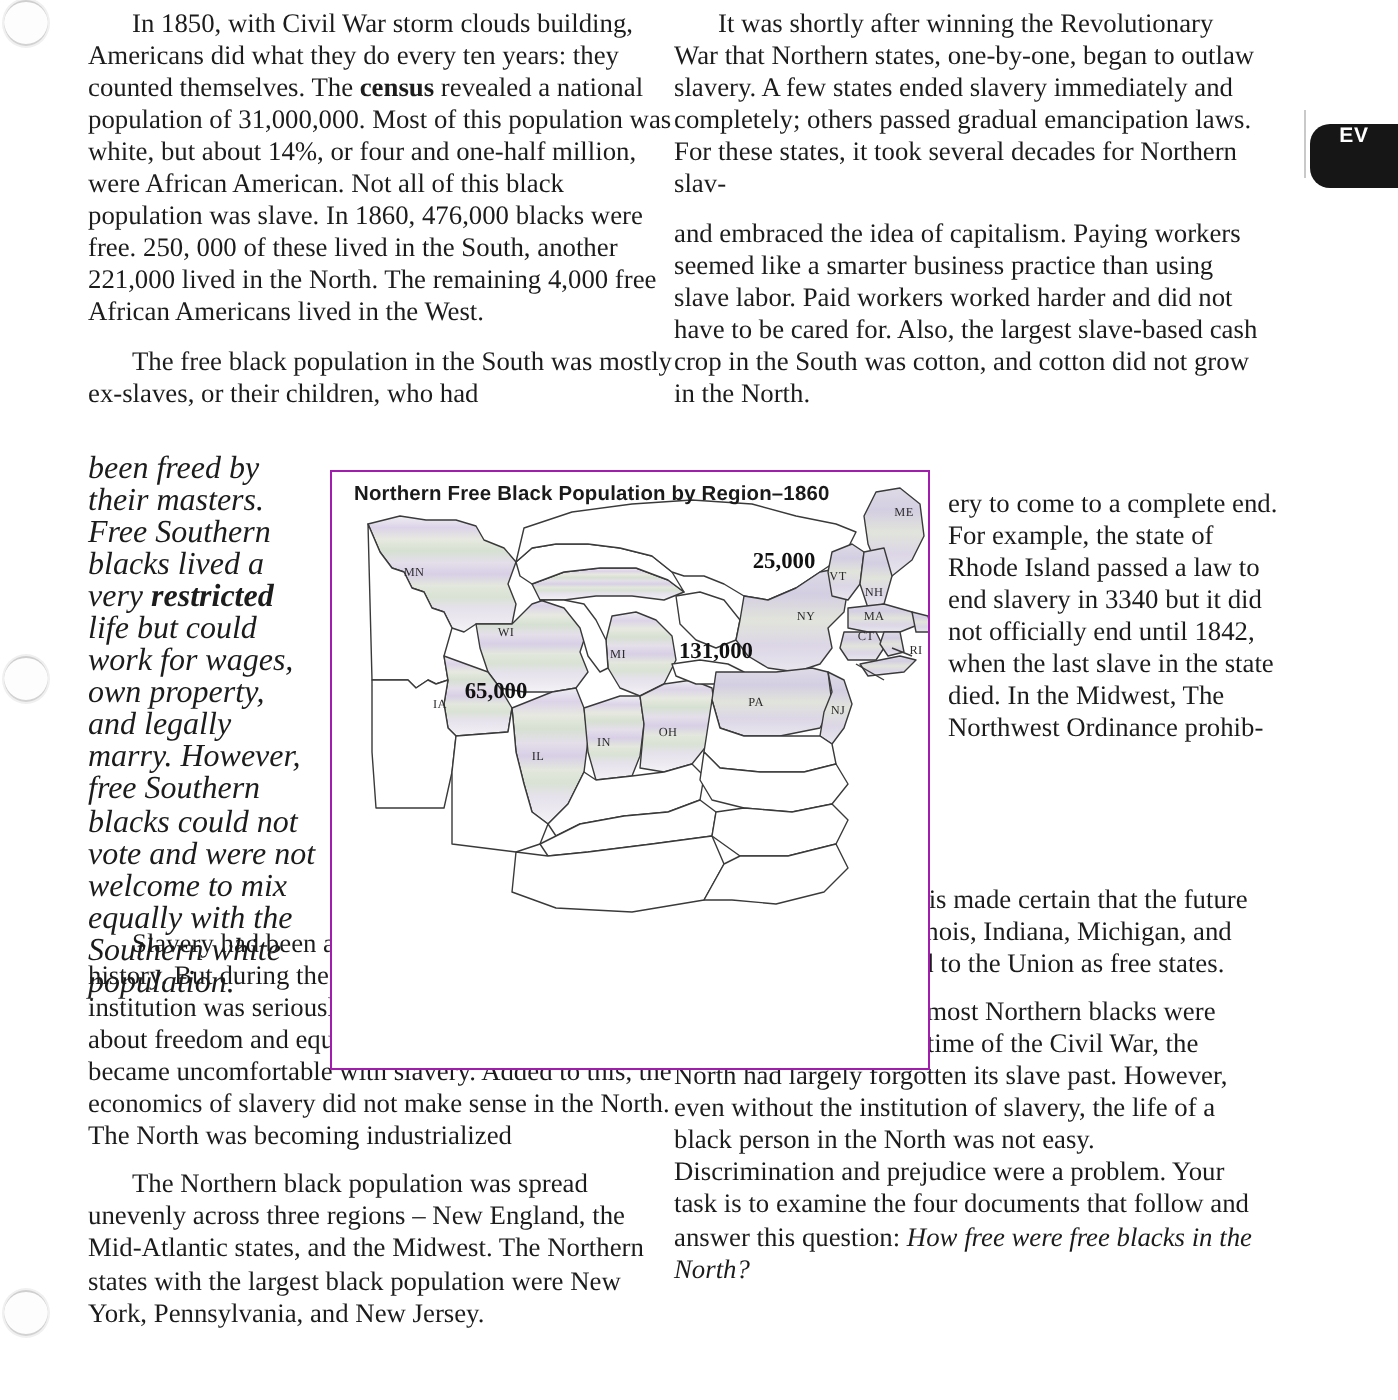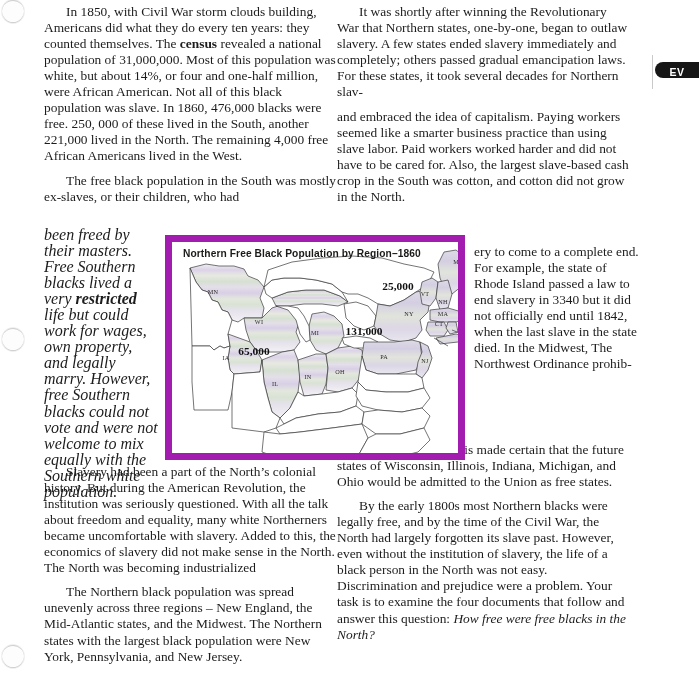--- a/index.html
+++ b/index.html
@@ -62,23 +62,23 @@
   .para.no-indent { text-indent: 0; }
   .para b { font-weight: bold; }
   .para i { font-style: italic; }
 
   
   #figure {
     position: absolute;
     left: 165px;
     top: 235px;
     width: 300px;
-    height: 225px;
+    height: 300px;
     background: #ffffff;
-    border: 7px solid #a21caf;
+    border: 1px solid #a21caf;
     box-sizing: border-box;
     overflow: hidden;
     z-index: 5;
   }
   #fig-title {
     position: absolute;
     left: 11px;
     top: 6px;
     font-family: "Liberation Sans", "DejaVu Sans", sans-serif;
     font-weight: bold;
@@ -124,25 +124,25 @@
     font-size: 13.4px;
     line-height: 16.05px;
   }
 
   
   #ev-tab {
     position: absolute;
     right: 0px;
     top: 62px;
     width: 44px;
-    height: 16px;
+    height: 32px;
     background: #161616;
     border-radius: 10px 0 0 10px;
     display: flex;
-    align-items: flex-end;
+    align-items: flex-start;
     justify-content: center;
     z-index: 20;
   }
   #ev-tab span {
     font-family: "Liberation Sans", "DejaVu Sans", sans-serif;
     font-size: 10.5px;
     font-weight: bold;
     color: #ffffff;
     letter-spacing: 0.4px;
   }

